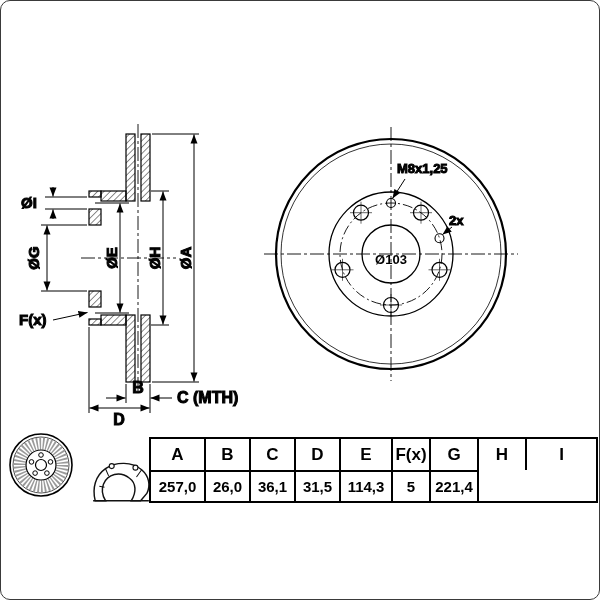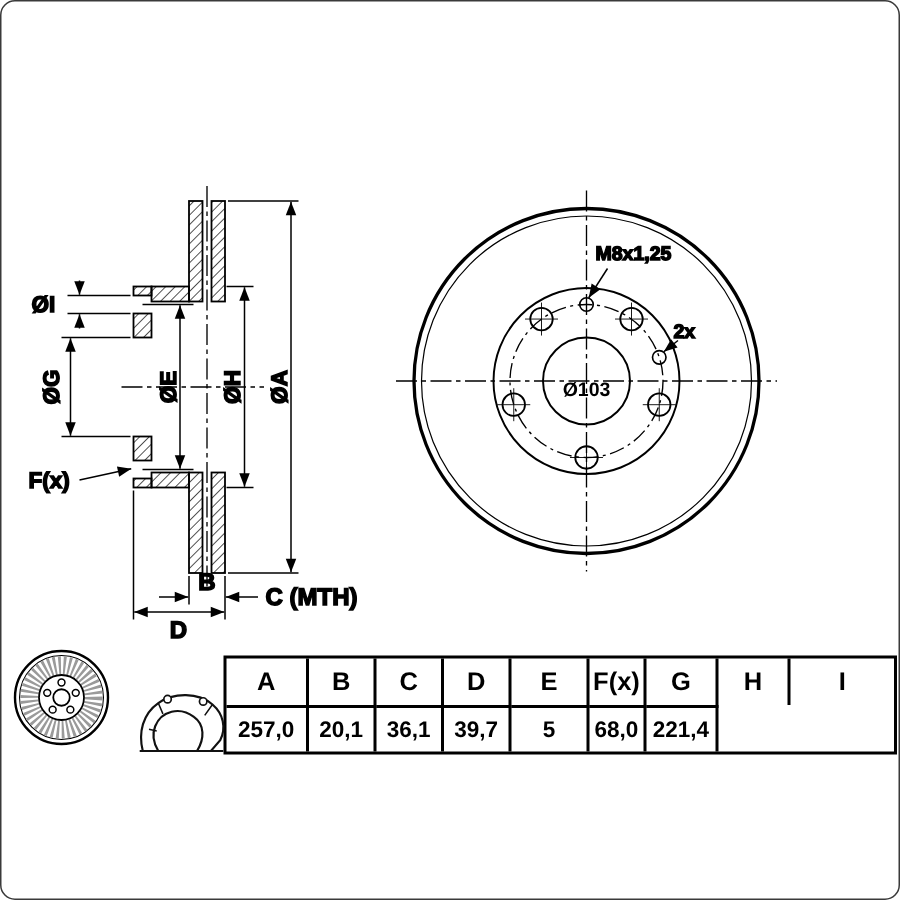--- a/index.html
+++ b/index.html
@@ -193,25 +193,25 @@
     <div class="th">B</div>
     <div class="th">C</div>
     <div class="th">D</div>
     <div class="th">E</div>
     <div class="th">F(x)</div>
     <div class="th">G</div>
     <div class="th">H</div>
     <div class="th">I</div>
 
     <div class="td">257,0</div>
-    <div class="td">20,1</div>
+    <div class="td">26,0</div>
     <div class="td">36,1</div>
-    <div class="td">39,7</div>
+    <div class="td">31,5</div>
+    <div class="td">114,3</div>
     <div class="td">5</div>
-    <div class="td">68,0</div>
     <div class="td">221,4</div>
   </div>
 
   <svg class="disc-icon" width="68" height="68" viewBox="0 0 68 68">
     <circle cx="34" cy="34" r="31" fill="#fff" stroke="#000" stroke-width="1.6"></circle>
     <circle cx="34" cy="34" r="28" fill="none" stroke="#000" stroke-width="0.7"></circle>
     <circle cx="34" cy="34" r="21.5" fill="none" stroke="#9a9a9a" stroke-width="12" stroke-dasharray="1.6 1.6"></circle>
     <circle cx="34" cy="34" r="15" fill="#fff" stroke="#000" stroke-width="1.2"></circle>
     <circle cx="34" cy="34" r="5.5" fill="#fff" stroke="#000" stroke-width="1.2"></circle>
     <g fill="#fff" stroke="#000" stroke-width="1">

